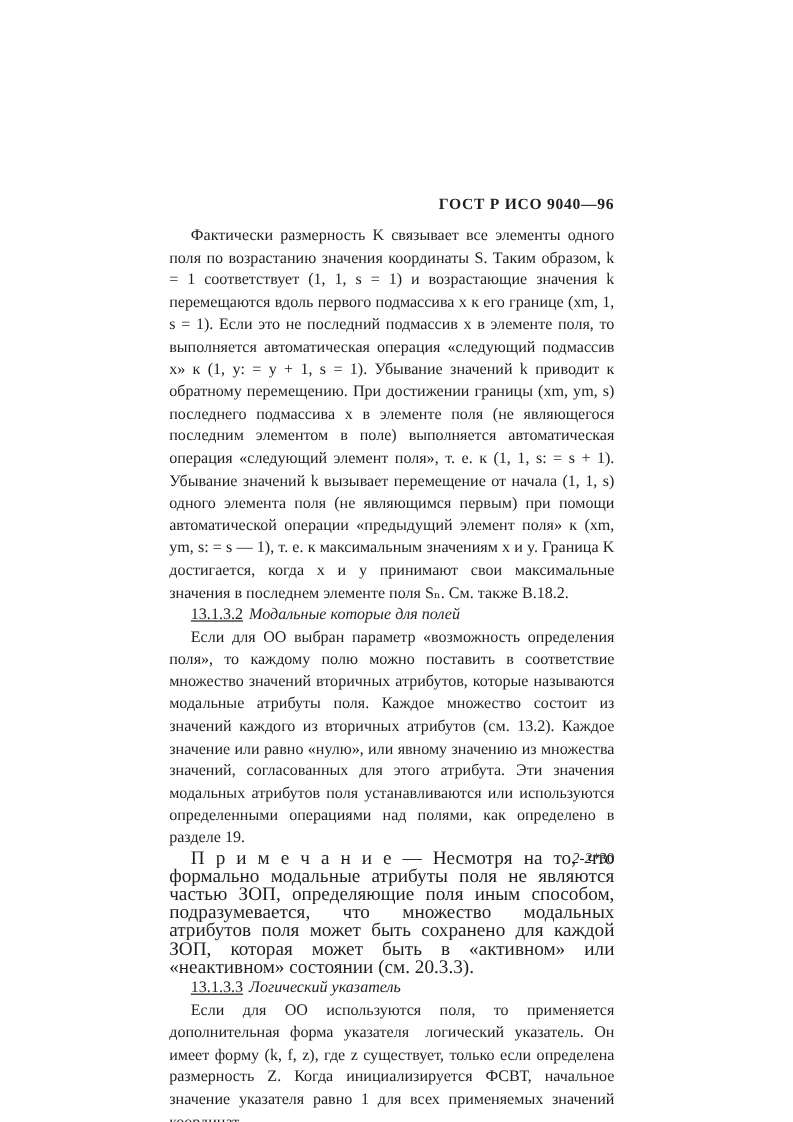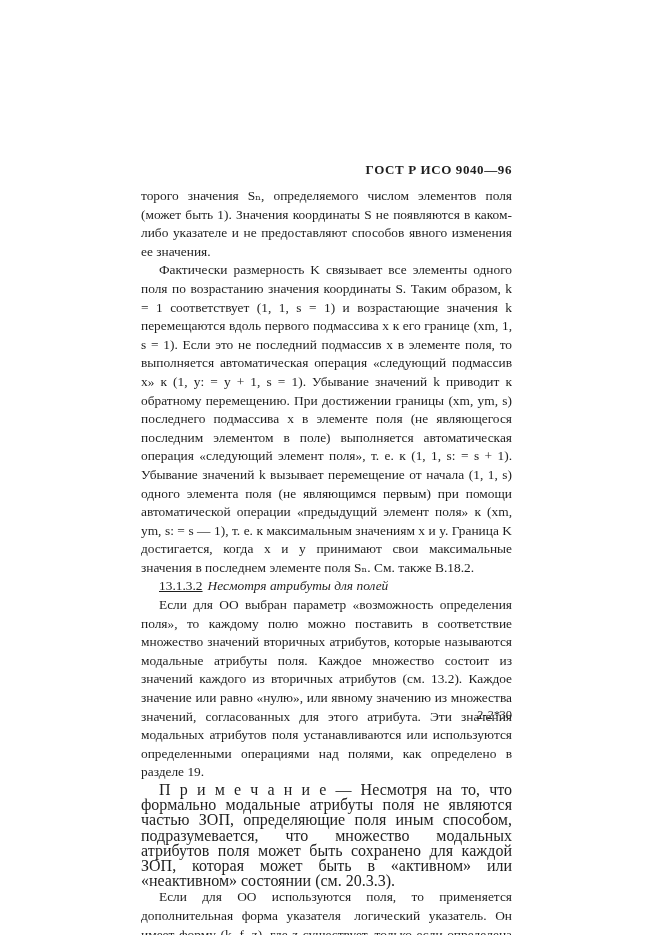--- a/index.html
+++ b/index.html
@@ -74,30 +74,30 @@
 </style>
 </head>
 <body>
 
 <div class="page">
 
   <div class="running-header">ГОСТ Р ИСО 9040—96</div>
 
   <div class="doc-body">
 
-    <p class="no-indent">торого значения Sₙ, определяемого числом элементов поля (может быть 1). Значения координаты S не появляются в каком-либо указателе и не предоставляют способов явного изменения ее значения.</p>
 
     <p>Фактически размерность K связывает все элементы одного поля по возрастанию значения координаты S. Таким образом, k = 1 соответствует (1, 1, s = 1) и возрастающие значения k перемещаются вдоль первого подмассива x к его границе (xm, 1, s = 1). Если это не последний подмассив x в элементе поля, то выполняется автоматическая операция «следующий подмассив x» к (1, y: = y + 1, s = 1). Убывание значений k приводит к обратному перемещению. При достижении границы (xm, ym, s) последнего подмассива x в элементе поля (не являющегося последним элементом в поле) выполняется автоматическая операция «следующий элемент поля», т. е. к (1, 1, s: = s + 1). Убывание значений k вызывает перемещение от начала (1, 1, s) одного элемента поля (не являющимся первым) при помощи автоматической операции «предыдущий элемент поля» к (xm, ym, s: = s — 1), т. е. к максимальным значениям x и y. Граница K достигается, когда x и y принимают свои максимальные значения в последнем элементе поля Sₙ. См. также В.18.2.</p>
 
-    <p class="heading"><span class="section-number">13.1.3.2</span><span class="section-title">Несмотря атрибуты для полей</span></p>
+    <p class="heading"><span class="section-number">13.1.3.2</span><span class="section-title">Модальные которые для полей</span></p>
 
     <p>Если для ОО выбран параметр «возможность определения поля», то каждому полю можно поставить в соответствие множество значений вторичных атрибутов, которые называются модальные атрибуты поля. Каждое множество состоит из значений каждого из вторичных атрибутов (см. 13.2). Каждое значение или равно «нулю», или явному значению из множества значений, согласованных для этого атрибута. Эти значения модальных атрибутов поля устанавливаются или используются определенными операциями над полями, как определено в разделе 19.</p>
 
     <p class="note">П р и м е ч а н и е — Несмотря на то, что формально модальные атрибуты поля не являются частью ЗОП, определяющие поля иным способом, подразумевается, что множество модальных атрибутов поля может быть сохранено для каждой ЗОП, которая может быть в «активном» или «неактивном» состоянии (см. 20.3.3).</p>
 
+    <p class="heading"><span class="section-number">13.1.3.3</span><span class="section-title">Логический указатель</span></p>
 
     <p>Если для ОО используются поля, то применяется дополнительная форма указателя логический указатель. Он имеет форму (k, f, z), где z существует, только если определена размерность Z. Когда инициализируется ФСВТ, начальное значение указателя равно 1 для всех применяемых значений координат.</p>
 
   </div>
 
   <div class="page-footer">
     <span class="footer-sig">2-2*</span>
     <span>30</span>
   </div>
 

